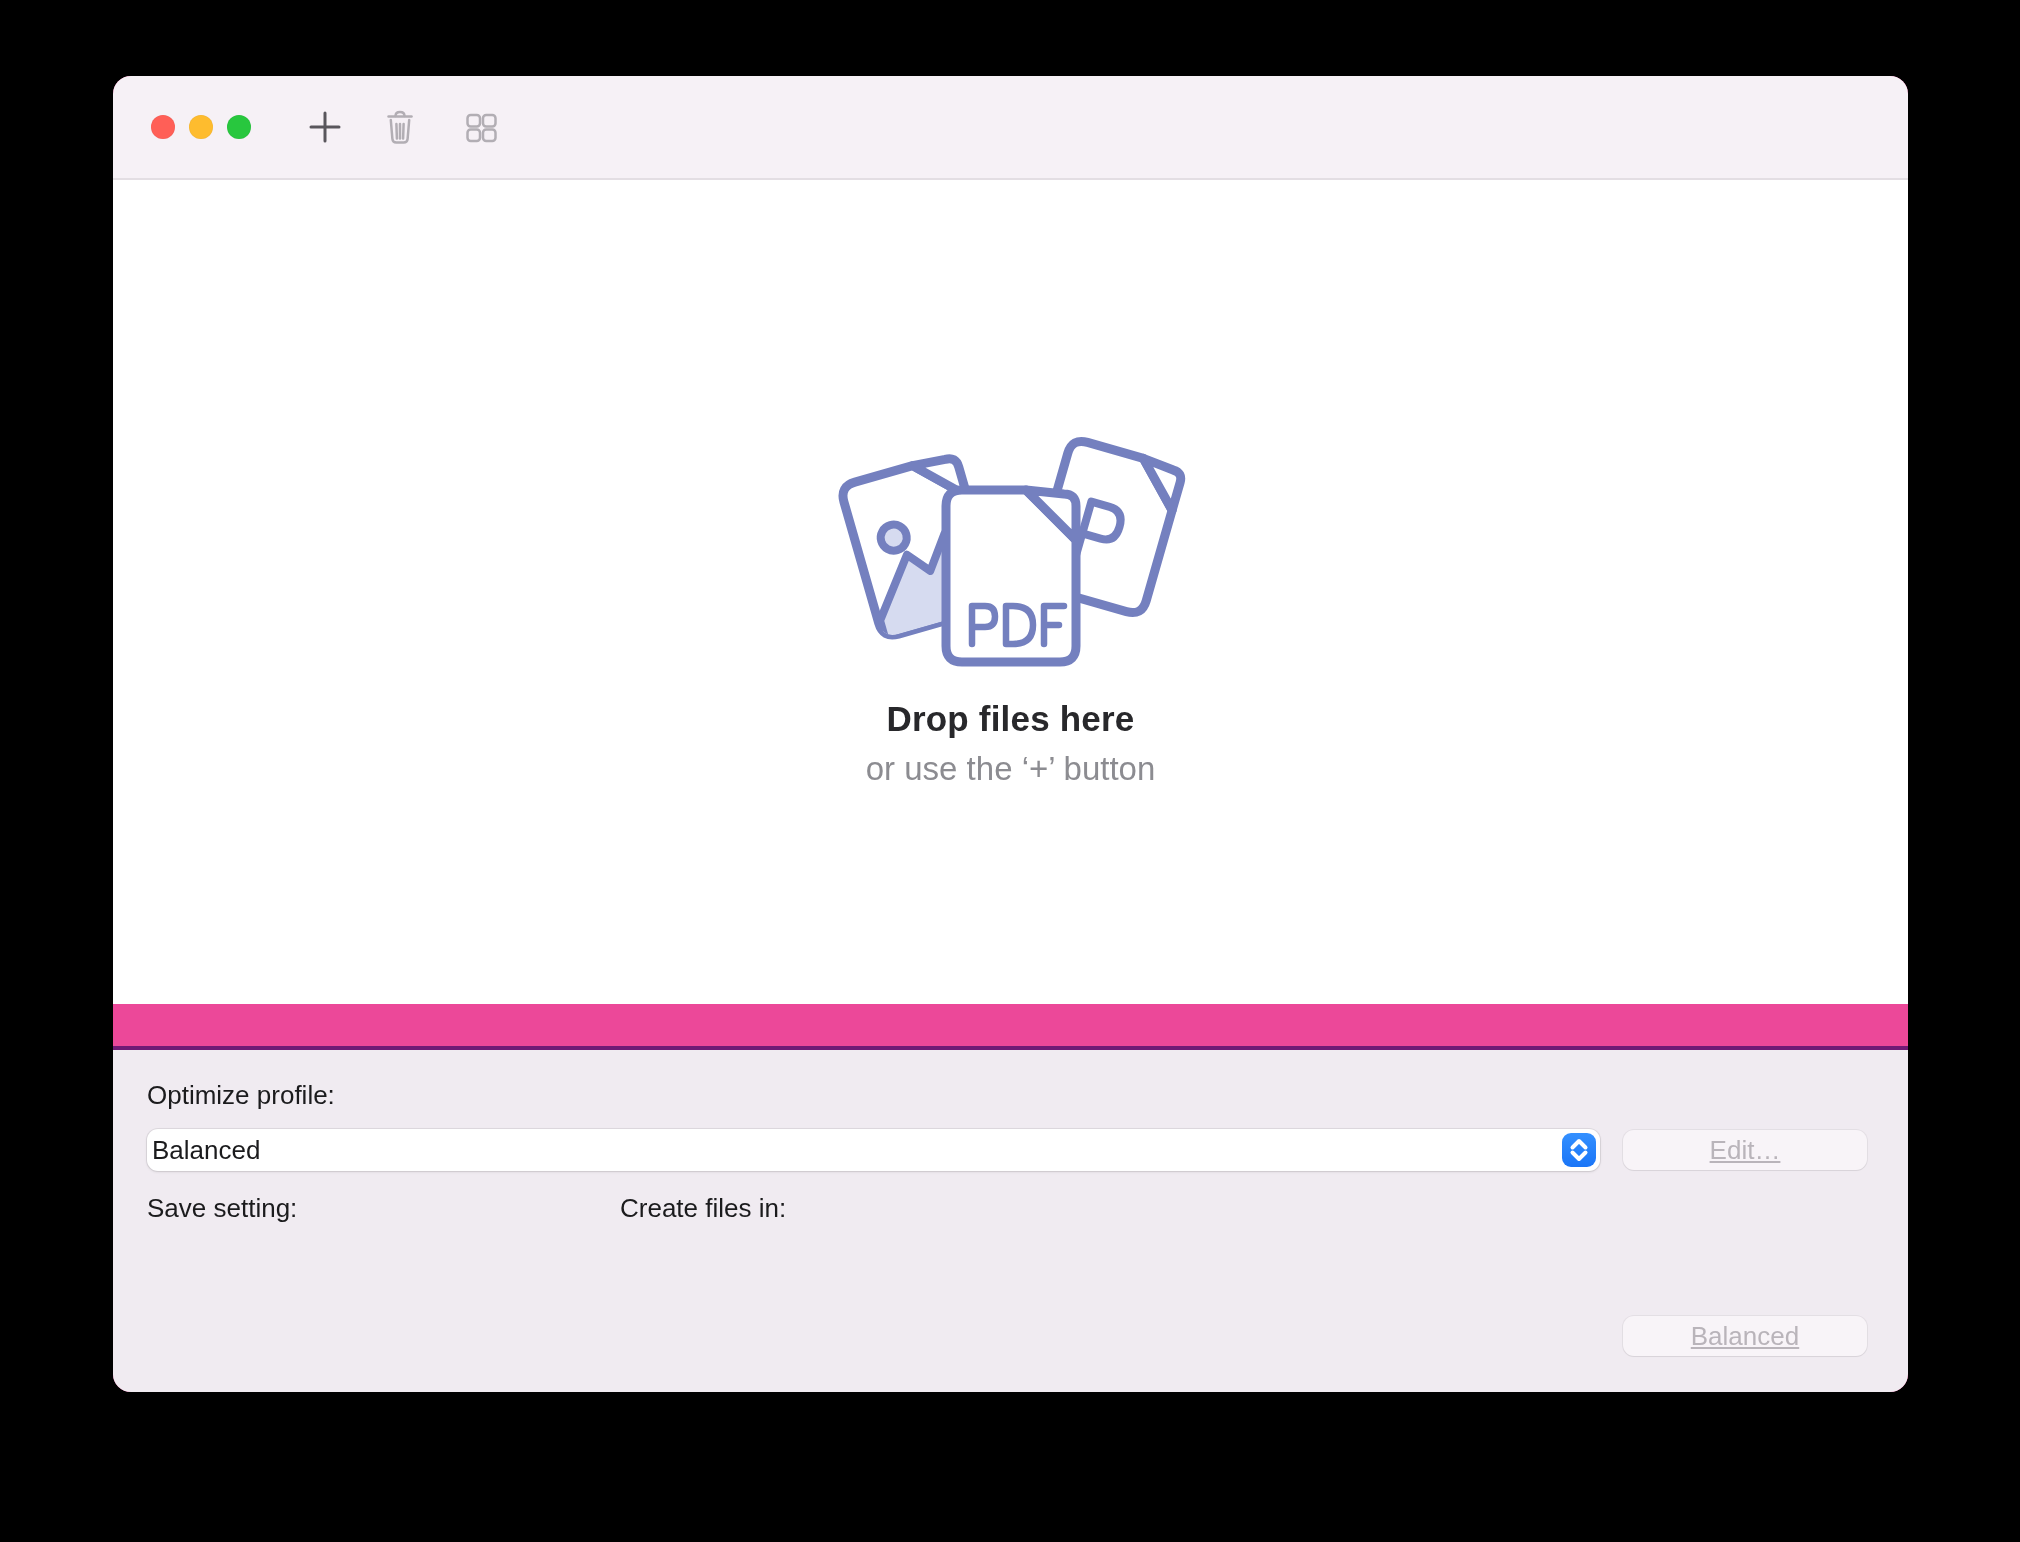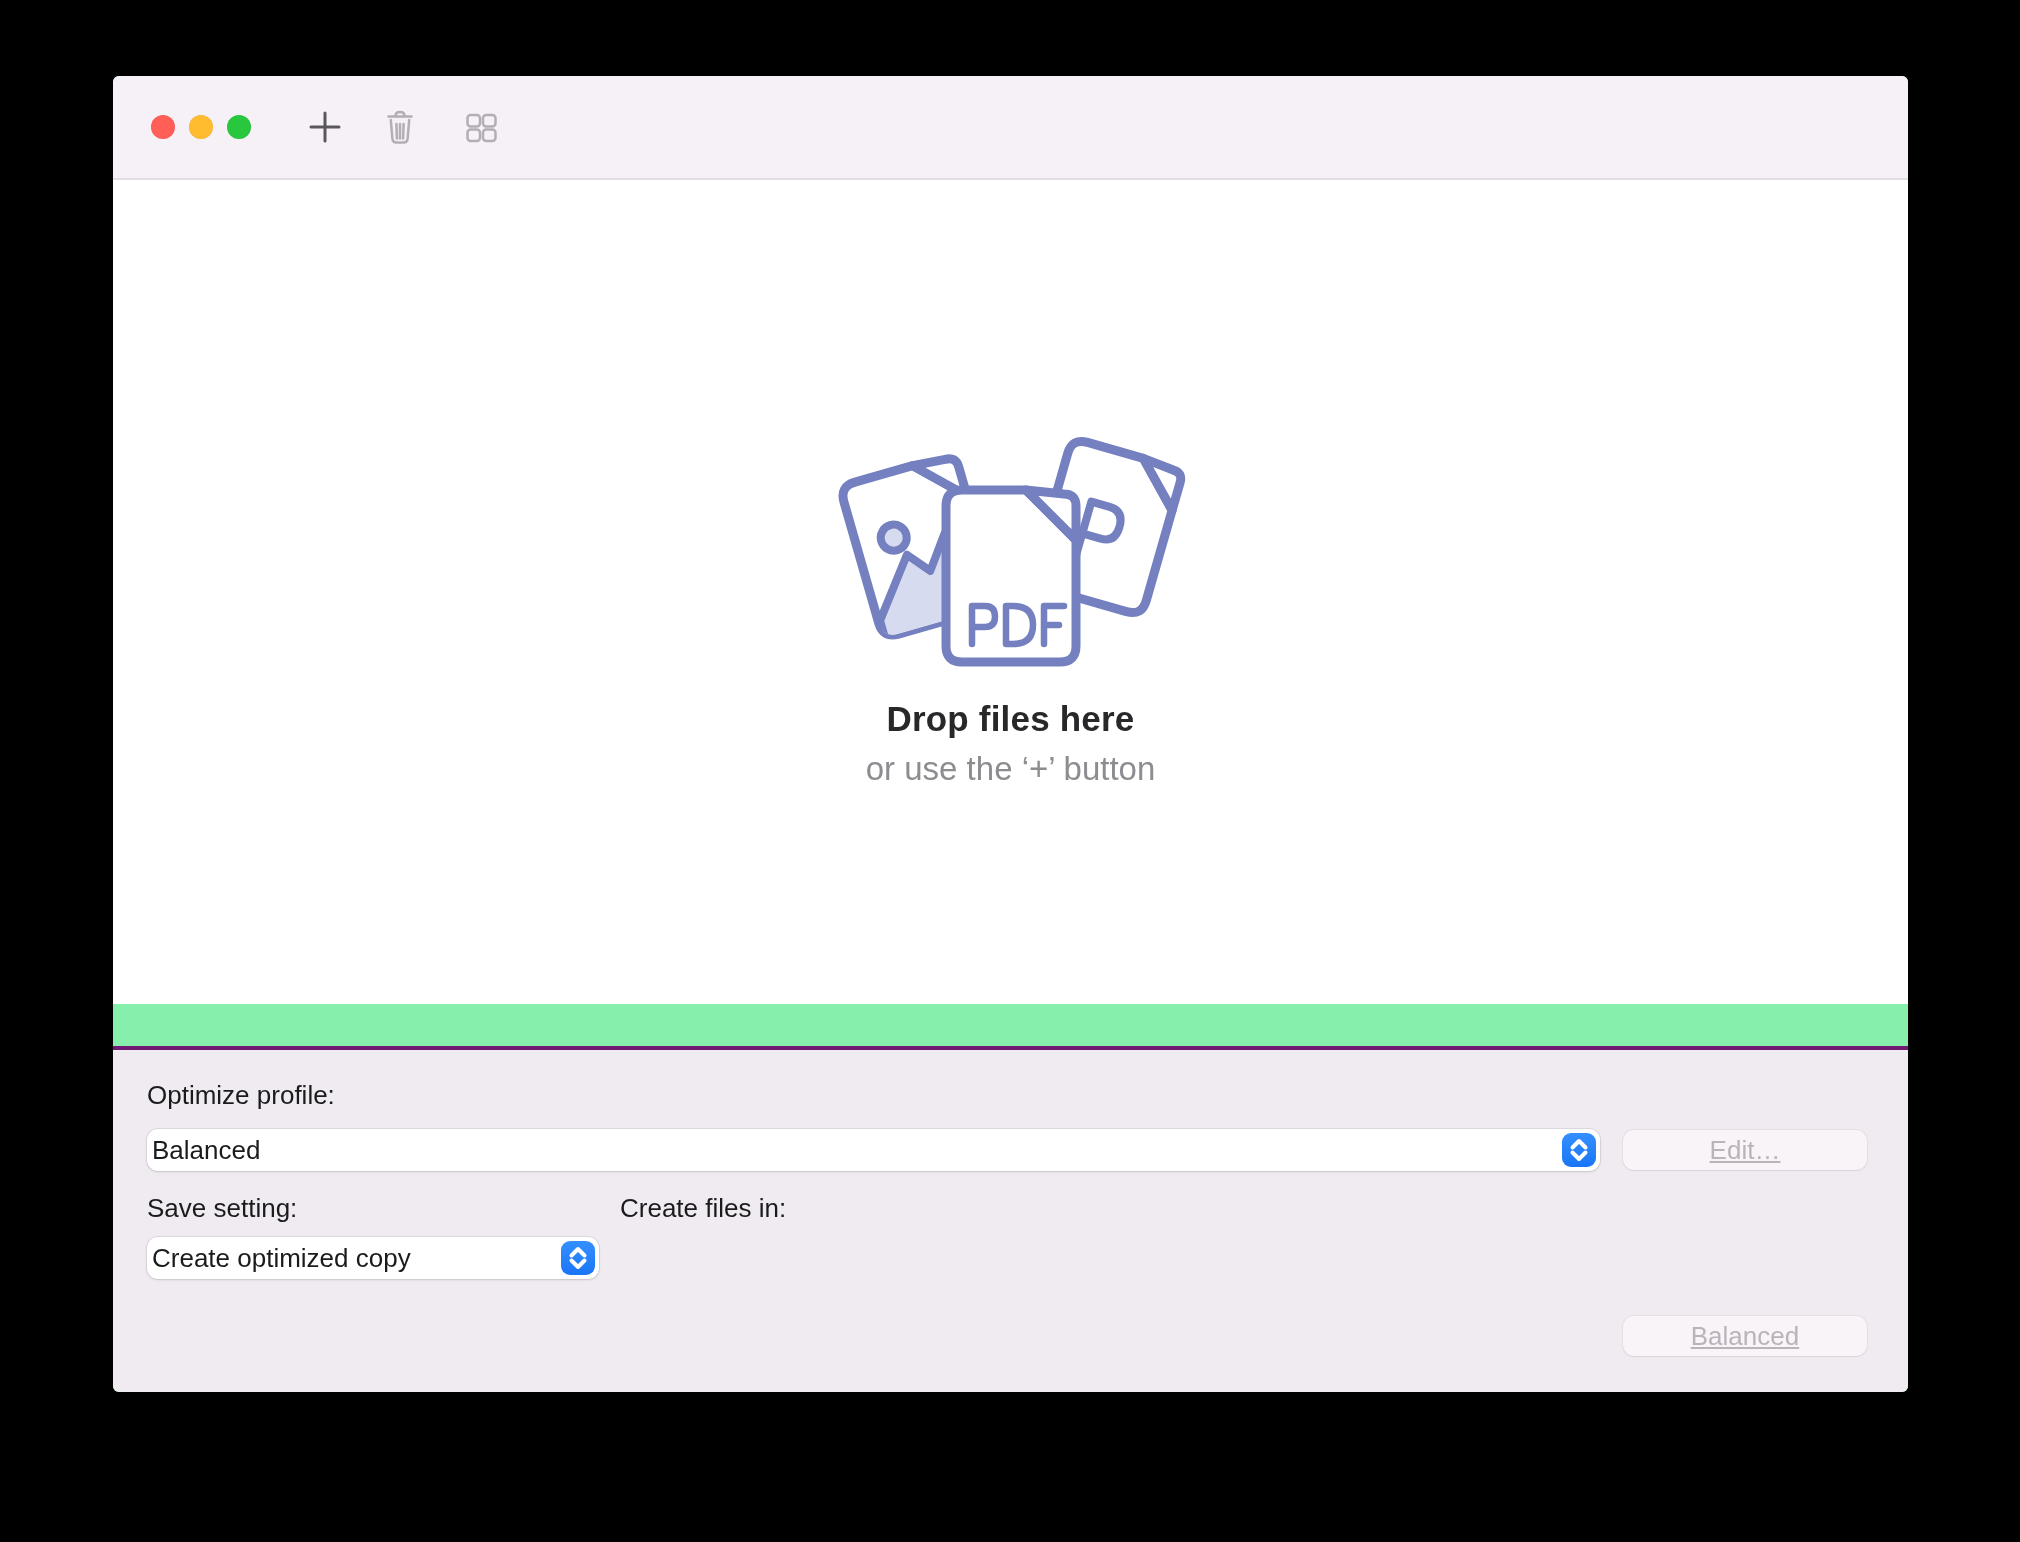--- a/index.html
+++ b/index.html
@@ -8,22 +8,22 @@
   .stage {
     position: relative;
     width: 2020px; height: 1542px;
     background: #000;
     overflow: hidden;
   }
   .window {
     position: absolute;
     left: 113px; top: 76px;
     width: 1795px; height: 1316px;
-    border-radius: 6px;
-    background: #86efac;
+    border-radius: 18px;
+    background: #ec4899;
     overflow: hidden;
     display: flex; flex-direction: column;
   }
   
   .titlebar {
     position: relative;
     height: 104px; flex: 0 0 104px;
     background: #f6f1f6;
     border-bottom: 2px solid #e3dee3;
   }
@@ -212,31 +212,20 @@
       </div>
 
       <div class="btn btn-edit">
         <span>Edit…</span>
       </div>
 
       <div class="form-label lbl-save">Save setting:</div>
 
       <div class="form-label lbl-dest">Create files in:</div>
 
-      <div class="popup popup-save">
-        <span class="popup-value">Create optimized copy</span>
-        <span class="stepper">
-          <svg width="34" height="34" viewBox="0 0 34 34">
-            <g stroke="#ffffff" stroke-width="4" fill="none" stroke-linecap="round" stroke-linejoin="round">
-              <path d="M10.5 14.5 L17 8 L23.5 14.5"></path>
-              <path d="M10.5 19.5 L17 26 L23.5 19.5"></path>
-            </g>
-          </svg>
-        </span>
-      </div>
 
 
       <div class="btn btn-optimize">
         <span>Balanced</span>
       </div>
 
     </div>
   </div>
 </div>
 

